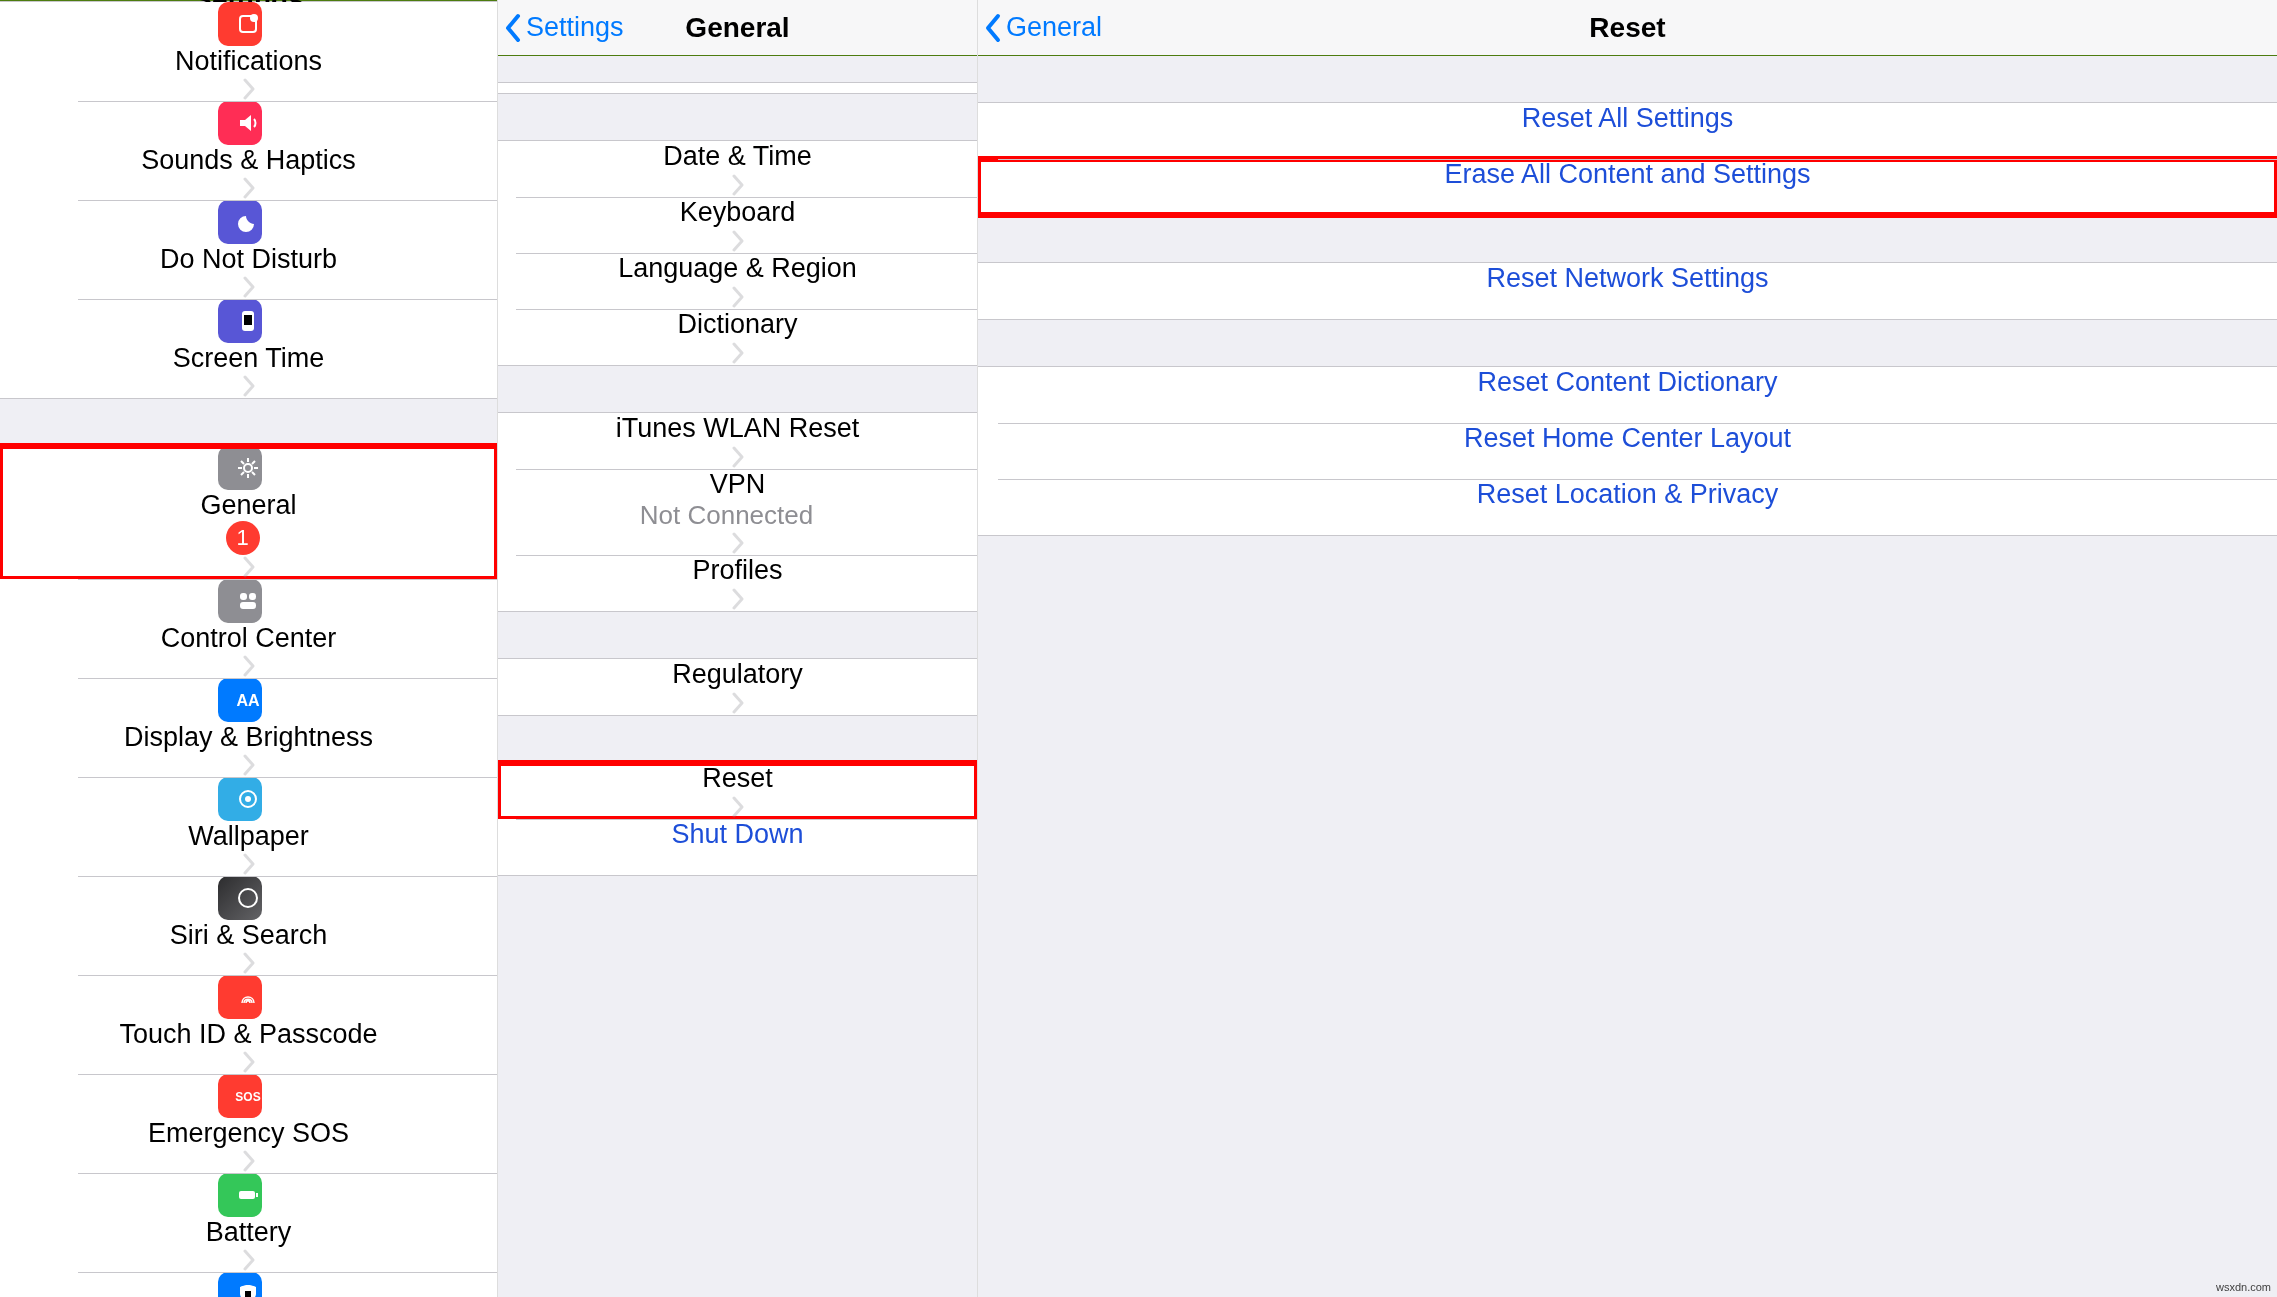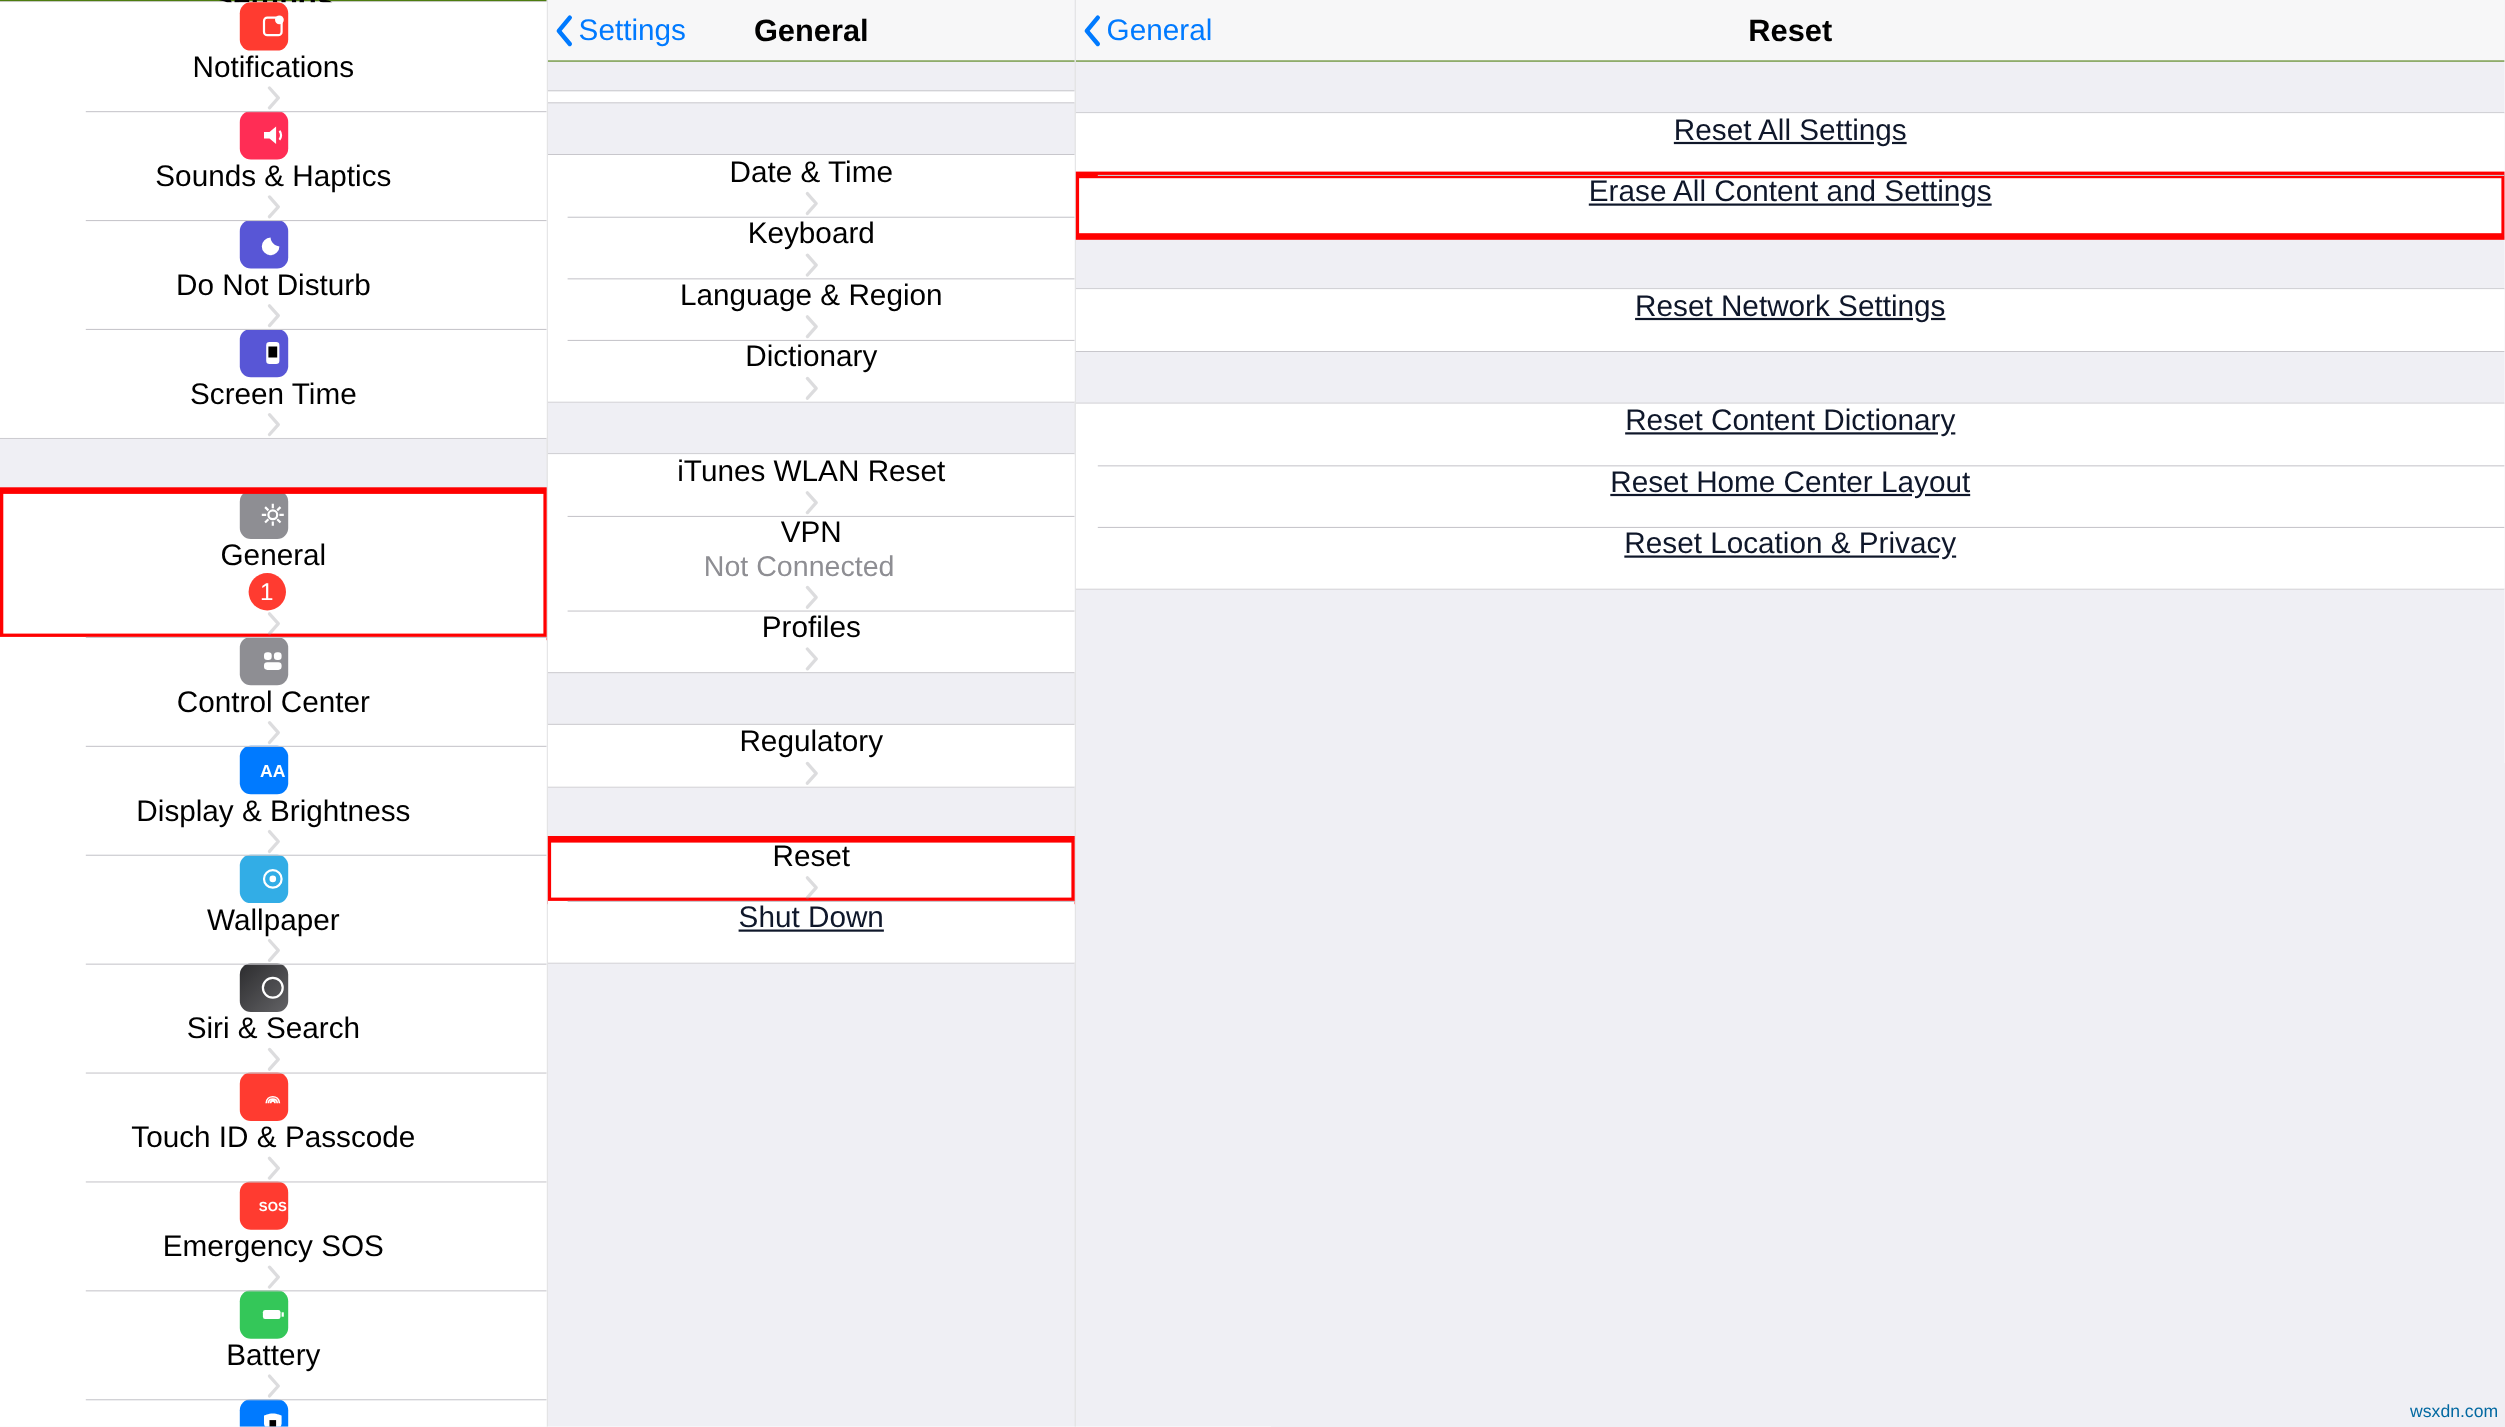--- a/index.html
+++ b/index.html
@@ -106,28 +106,28 @@
   .ic-purple { background: #5856d6; }
   .ic-indigo { background: #5856d6; }
   .ic-gray   { background: #8e8e93; }
   .ic-blue   { background: #007aff; }
   .ic-cyan   { background: #32ade6; }
   .ic-black  { background: linear-gradient(135deg,#2c2c2e,#636366); }
   .ic-green  { background: #34c759; }
   .ic-orange { background: #ff3b30; }
 
   .highlight { outline: 6px solid #ff0000; outline-offset: -3px; }
-  .link-blue { color: #0f172a; text-decoration: underline; }
+  .link-blue { color: #1d4ed8; }
 
   .watermark {
     position: fixed;
     right: 6px;
     bottom: 4px;
-    font-size: 16px;
-    color: #0369a1;
+    font-size: 11px;
+    color: #404040;
   }
 </style>
 </head>
 <body>
 
 <div class="panel panel1">
   <div class="navbar">
     <div class="title">Settings</div>
   </div>
   <div id="panel1-body">

